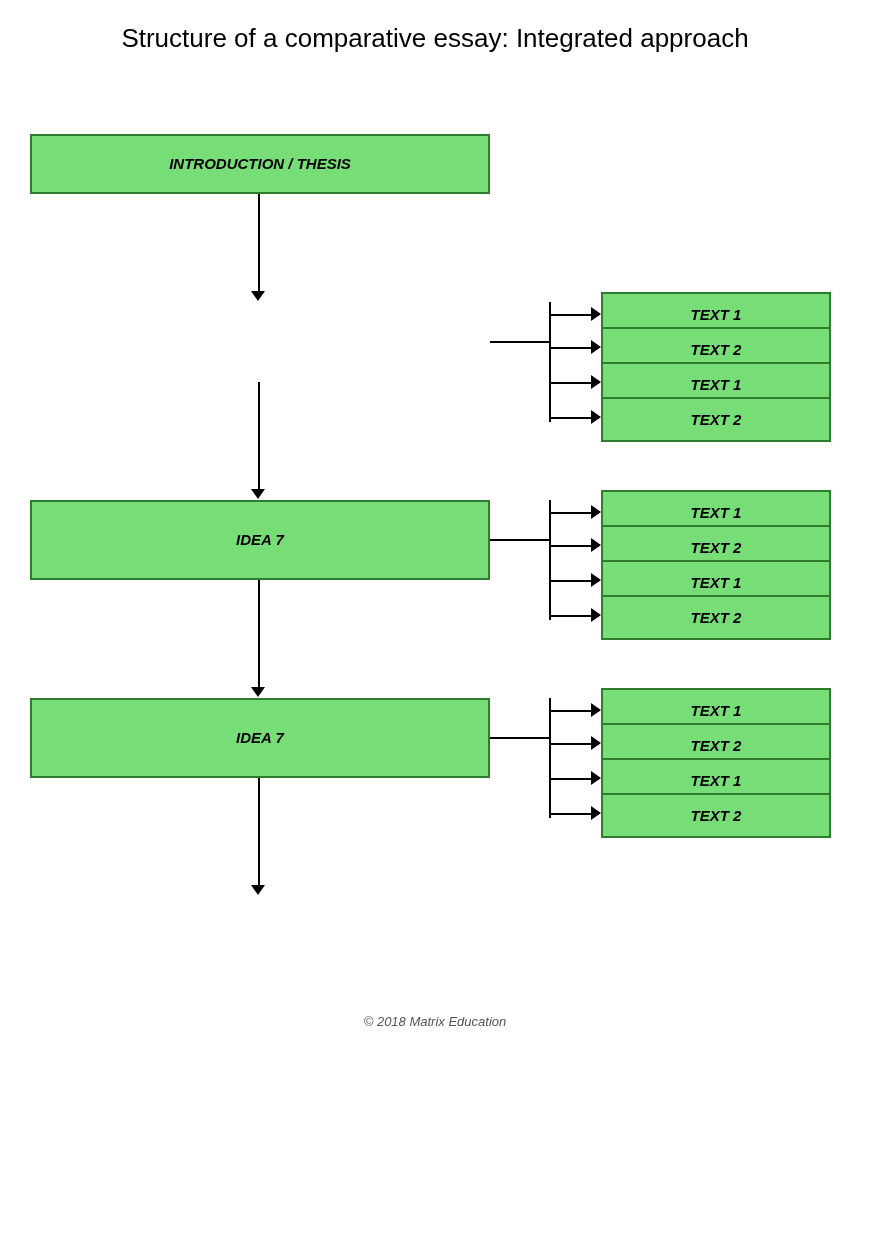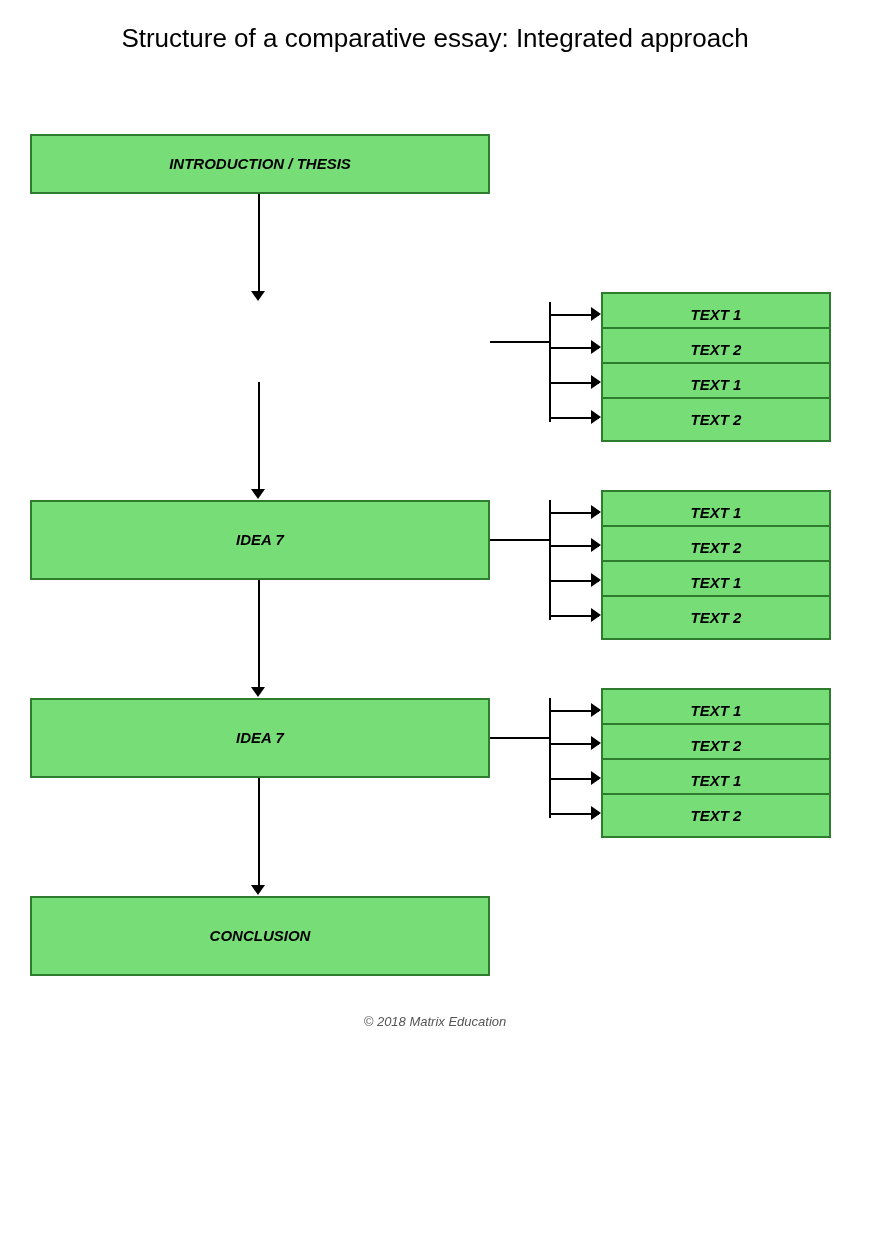--- a/index.html
+++ b/index.html
@@ -160,17 +160,16 @@
   <div class="arrow-right" style="left:591px; top:697px;"></div>
   <div class="green-box" style="left:601px; top:684px; width:230px; height:45px;">TEXT 1</div>
 
   <div class="h-line" style="left:549px; top:739px; width:50px;"></div>
   <div class="arrow-right" style="left:591px; top:732px;"></div>
   <div class="green-box" style="left:601px; top:719px; width:230px; height:45px;">TEXT 2</div>
 
   <div class="v-line" style="left:258px; top:704px; height:110px;"></div>
   <div class="arrow-down" style="left:251px; top:811px;"></div>
 
-  <div class="green-box" style="left:30px; top:822px; width:460px; height:80px;">CONCLUSION</div>
 
   <div class="copyright" style="top: 940px;">© 2018 Matrix Education</div>
 
 </div>
 
 </body></html>

